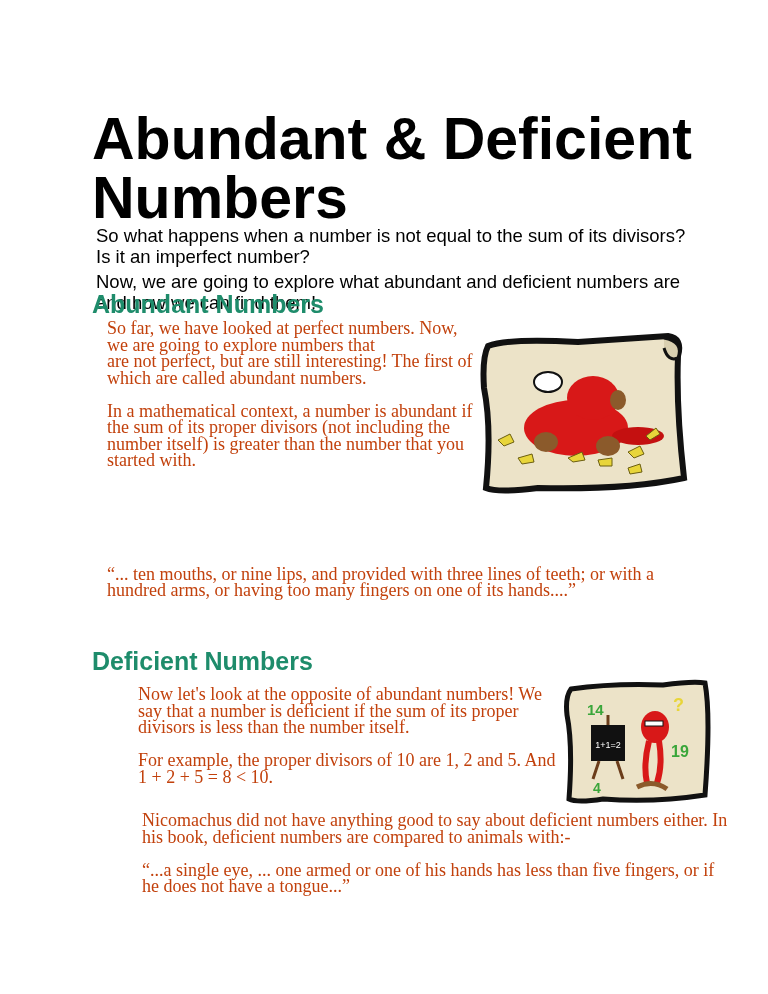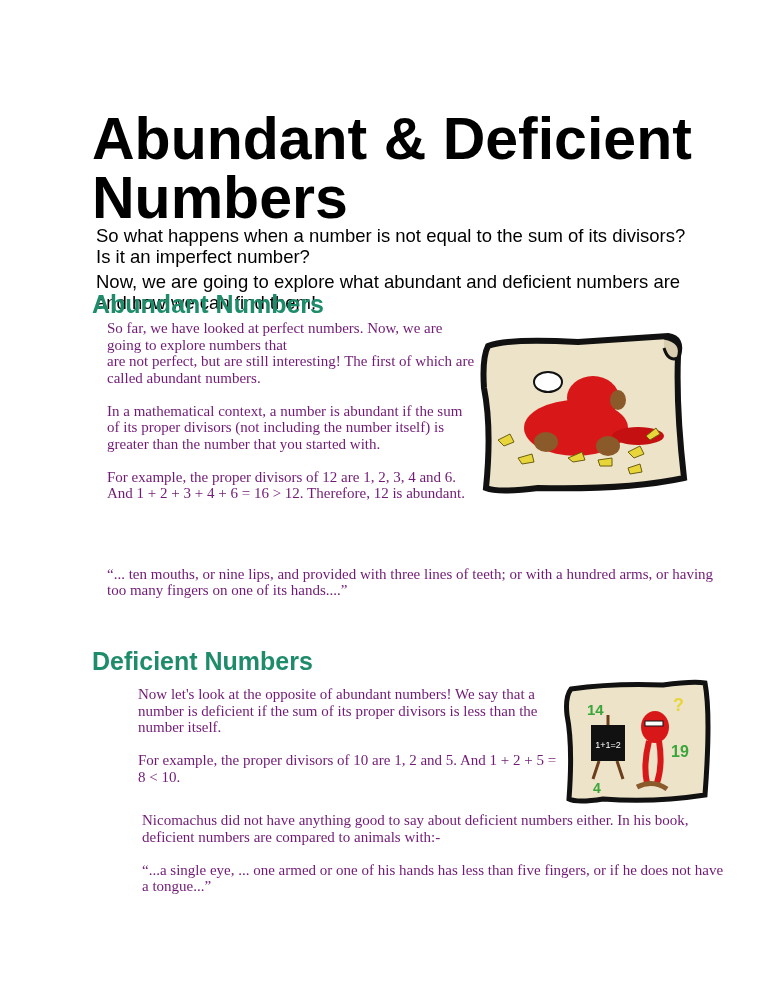--- a/index.html
+++ b/index.html
@@ -17,21 +17,21 @@
   }
   .intro p { margin: 4px; }
 
   .h2 {
     position: absolute; left: 92px;
     font-family: "Liberation Sans", sans-serif; font-weight: bold;
     font-size: 25px; line-height: 30px; color: #1e8c6b; margin: 0;
   }
 
   .serif {
-    font-family: "Liberation Serif", serif; font-size: 15px; line-height: 16.5px; color: #701a75;
+    font-family: "Liberation Serif", serif; font-size: 18px; line-height: 16.5px; color: #c2410c;
   }
   .serif p { margin: 0; }
   .gap { height: 16.5px; }
   .quote { }
 
   .abundant-text { position: absolute; left: 107px; top: 320px; width: 370px; }
   .abundant-more { position: absolute; left: 107px; top: 549px; width: 610px; }
   .deficient-text { position: absolute; left: 138px; top: 686px; width: 420px; }
   .deficient-more { position: absolute; left: 142px; top: 812px; width: 590px; }
 
@@ -52,21 +52,20 @@
   </div>
 
   <h2 class="h2" style="top:289px">Abundant Numbers</h2>
 
   <div class="abundant-text serif">
     <p>So far, we have looked at perfect numbers. Now, we are going to explore numbers that</p>
     <p>are not perfect, but are still interesting! The first of which are called abundant numbers.</p>
     <div class="gap"></div>
     <p>In a mathematical context, a number is abundant if the sum of its proper divisors (not including the number itself) is greater than the number that you started with.</p>
     <div class="gap"></div>
-    <p>For example, the proper divisors of 12 are 1, 2, 3, 4 and 6. And 1 + 2 + 3 + 4 + 6 = 16 &gt; 12. Therefore, 12 is abundant.</p>
   </div>
 
   <div class="abundant-more serif">
     <div class="gap"></div>
     <p class="quote">“... ten mouths, or nine lips, and provided with three lines of teeth; or with a hundred arms, or having too many fingers on one of its hands....”</p>
   </div>
 
   <svg class="illus illus-1" viewBox="0 0 210 170">
     <path d="M10 18 Q30 10 100 14 Q160 10 190 8 Q205 10 200 28 Q198 80 206 150 Q150 162 60 160 Q20 165 8 160 Q14 100 6 60 Q4 30 10 18 Z" fill="#ece3c8" stroke="#111" stroke-width="6"></path>
     <path d="M186 10 Q206 14 200 30 Q190 34 186 20" fill="#d9cfb0" stroke="#111" stroke-width="3"></path>

